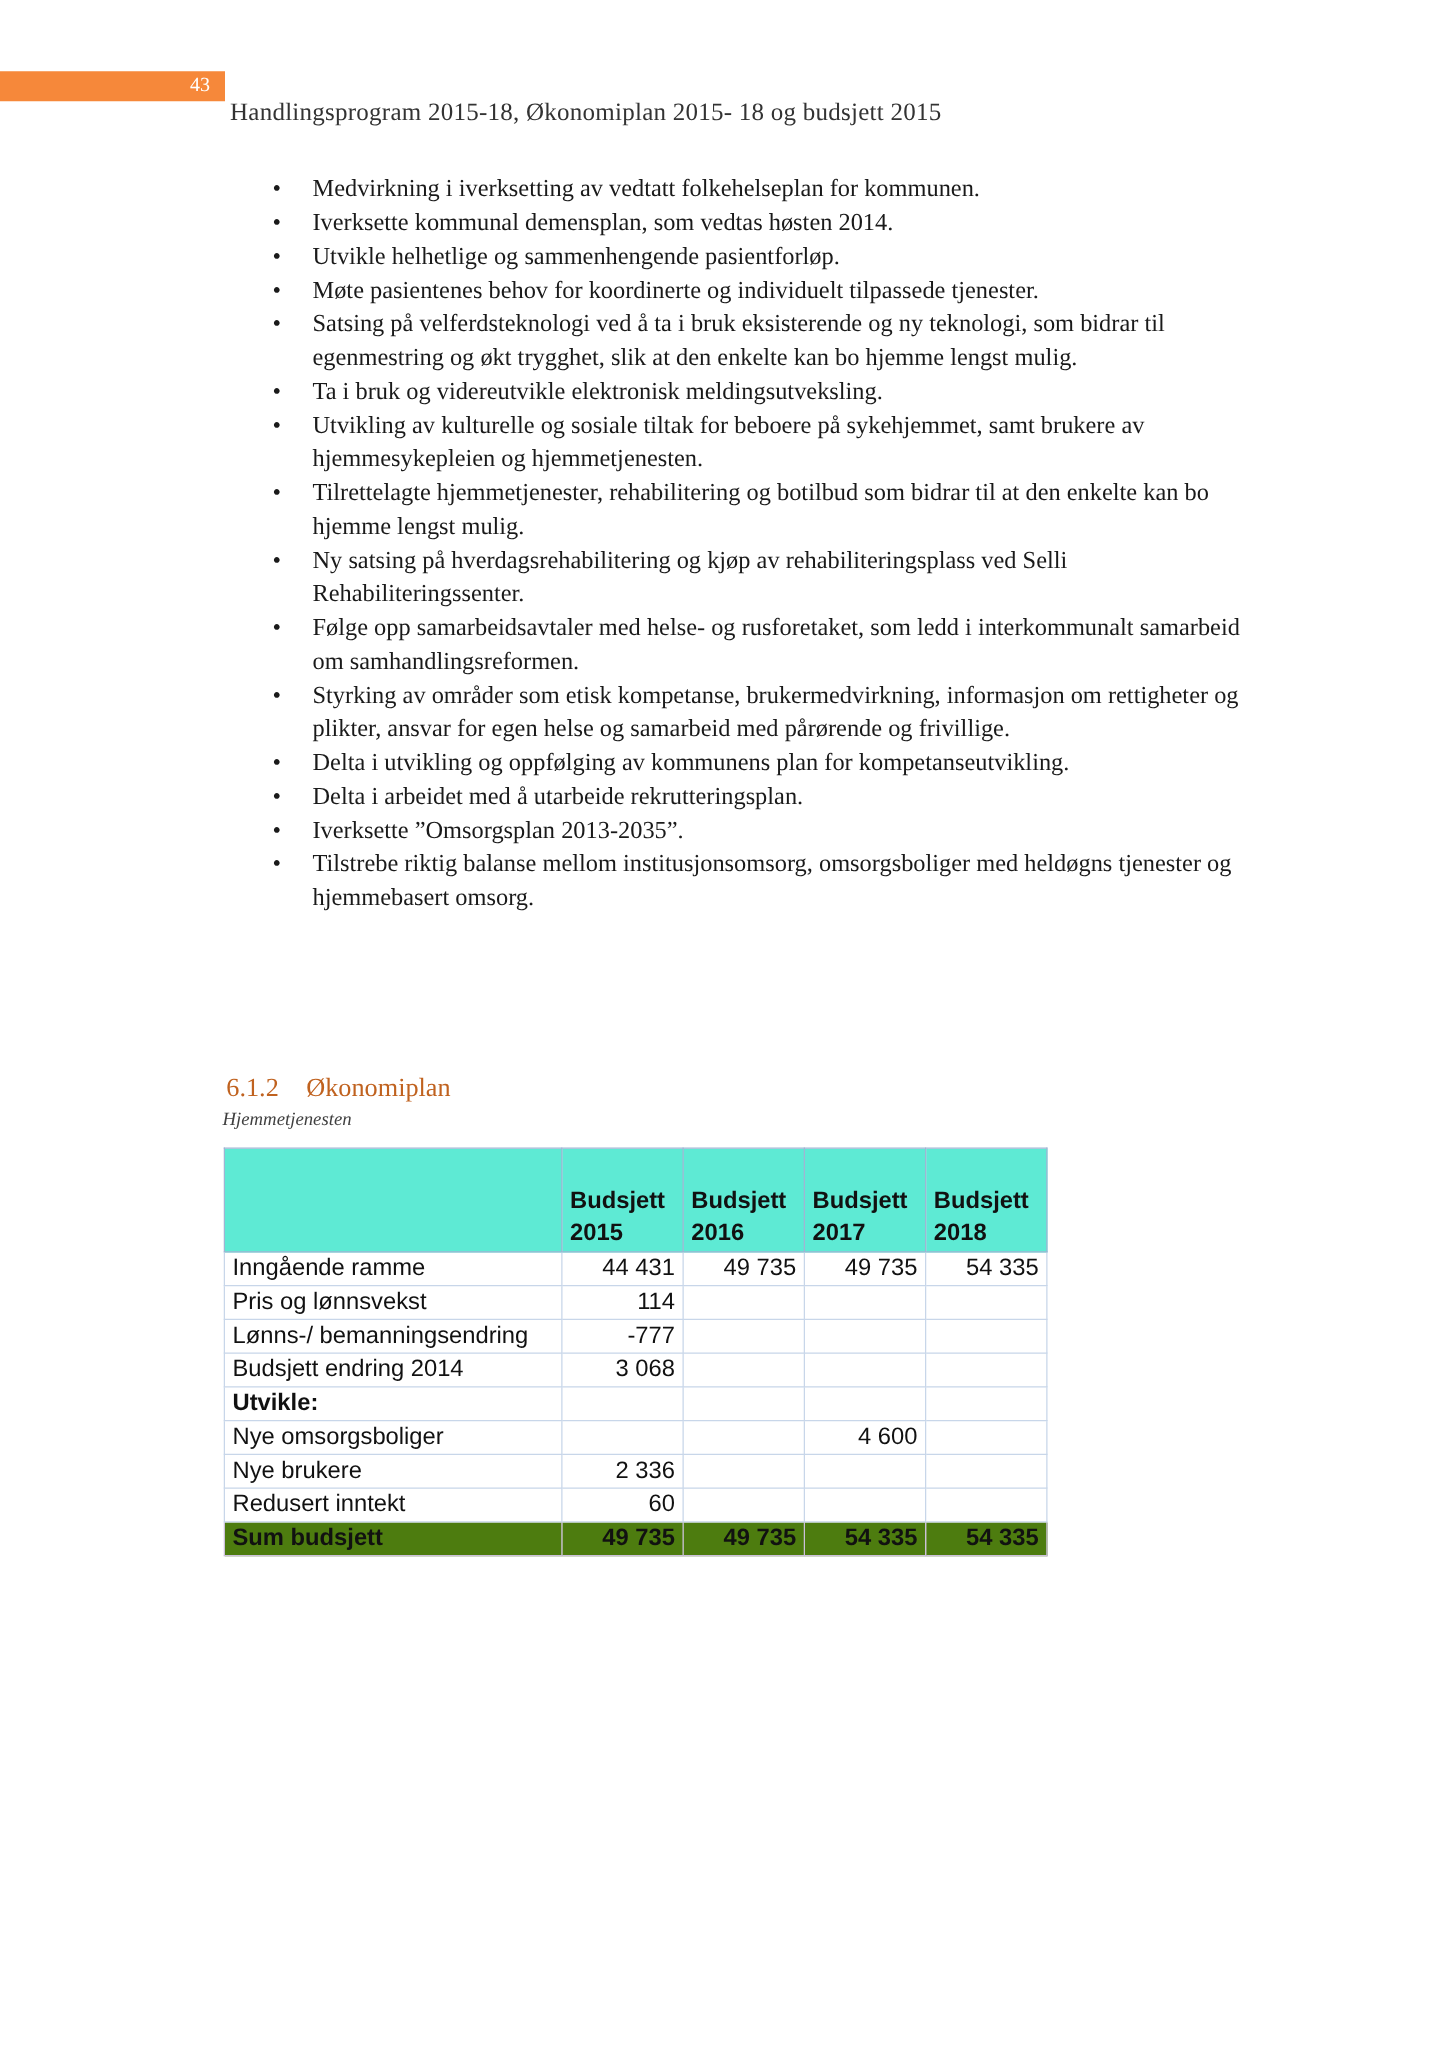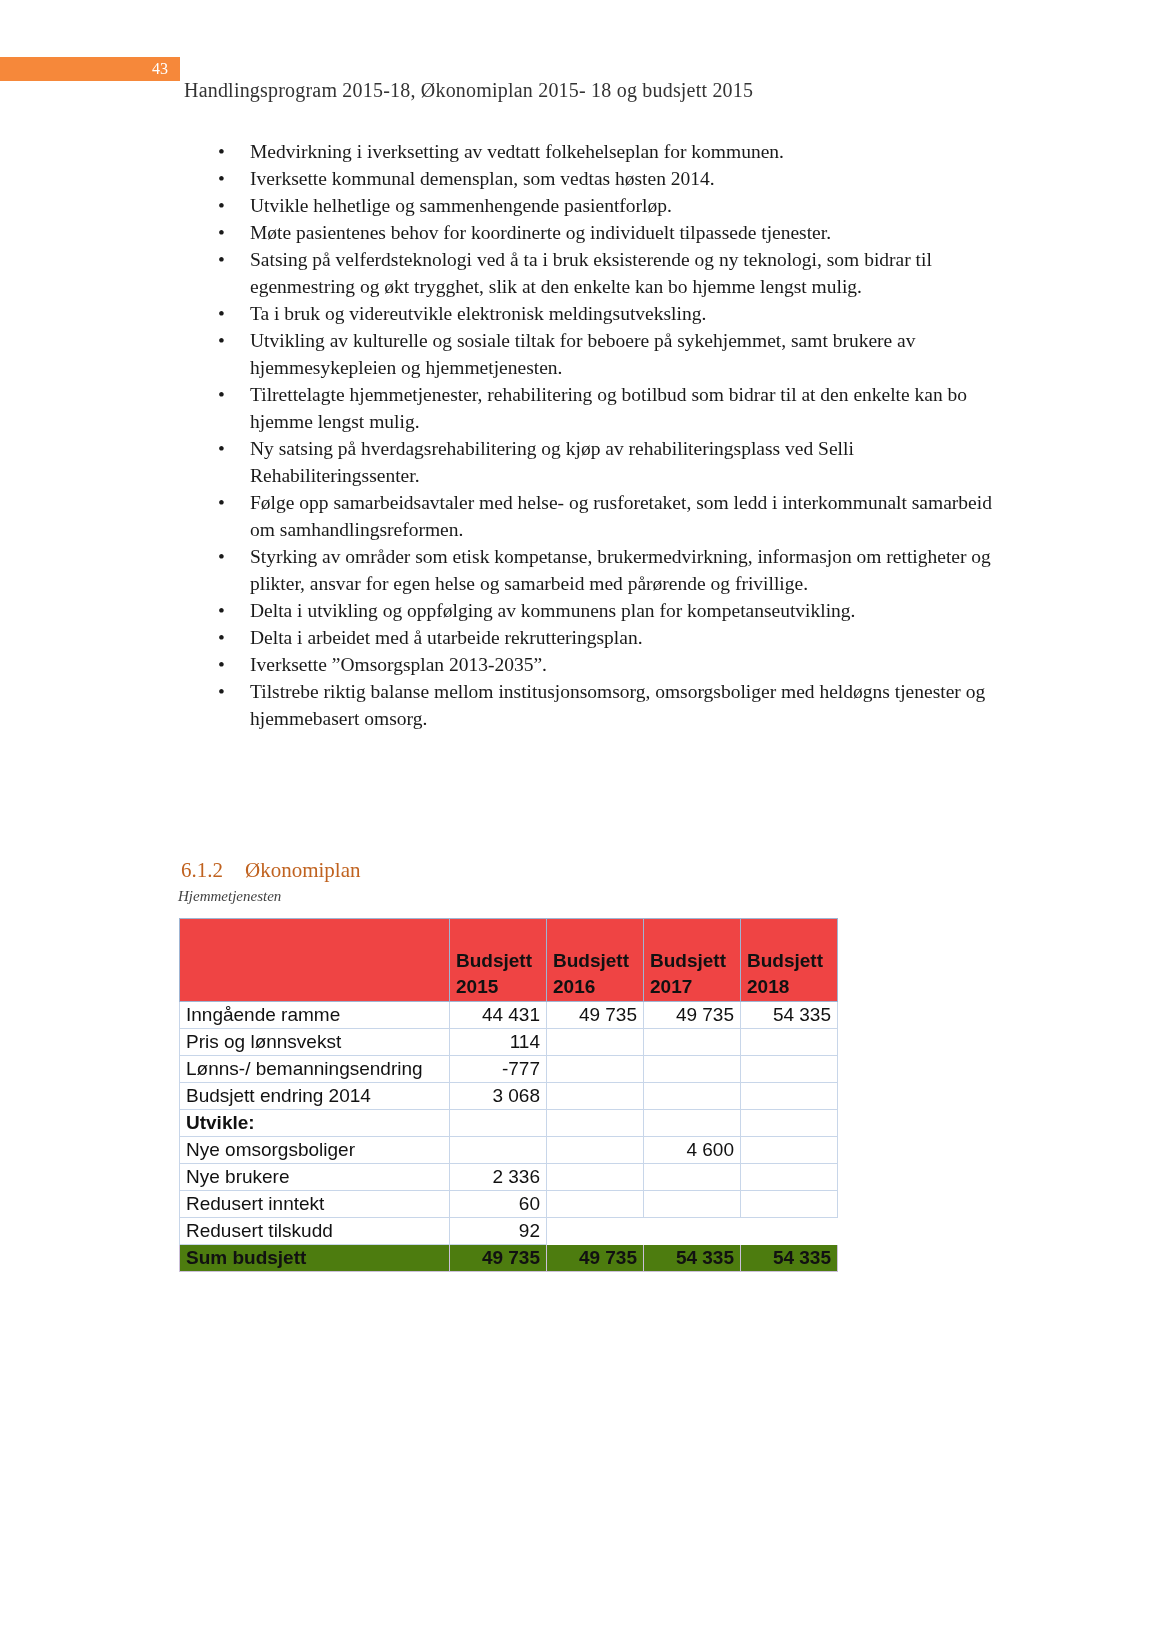--- a/index.html
+++ b/index.html
@@ -8,21 +8,21 @@
   .page-num-bar { position:absolute; left:0; top:0; width:180px; height:24px; background:#f6883a; color:#fff; font-family:"Liberation Serif", serif; font-size:16px; line-height:24px; text-align:right; box-sizing:border-box; padding-right:12px; }
   .header-title { position:absolute; left:184px; top:0; font-family:"Liberation Serif", serif; font-size:20px; line-height:24px; color:#333; letter-spacing:0.2px;margin-top:21px; }
   .bullets { position:absolute; left:208px; top:138px; width:800px; margin:0; padding:0; list-style:none; font-family:"Liberation Serif", serif; font-size:19.5px; line-height:27px; color:#1a1a1a; }
   .bullets li { position:relative; padding-left:42px; }
   .bullets .dot { position:absolute; left:10px; top:0; }
   .section-heading { position:absolute; left:181px; top:858px; font-family:"Liberation Serif", serif; font-size:21px; color:#c0621f; }
   .section-heading .num { margin-right:22px; }
   .sub-heading { position:absolute; left:178px; top:888px; font-family:"Liberation Serif", serif; font-style:italic; font-size:15px; color:#404040; }
   table.budget { position:absolute; left:179px; top:918px; border-collapse:collapse; font-family:"Liberation Sans", sans-serif; font-size:19px; color:#111; }
   table.budget th, table.budget td { border:1px solid #c8d6e9; padding:0 6px; height:27px; box-sizing:border-box; }
-  table.budget thead th { background:#ef4444; border-color:#9fb5d3; font-weight:bold; text-align:left; vertical-align:bottom; height:83px; line-height:26px; padding-bottom:1px; }
+  table.budget thead th { background:#5eead4; border-color:#9fb5d3; font-weight:bold; text-align:left; vertical-align:bottom; height:83px; line-height:26px; padding-bottom:1px; }
   table.budget col.c0 { width:270px; }
   table.budget col.cn { width:97px; }
   table.budget td.num { text-align:right; }
   table.budget tr.bold td.label { font-weight:bold; }
   table.budget tr.sum td { background:#4d7c0f; font-weight:bold; border-color:#ccc0da; }
   table.budget tr.noborder td.blank { border-color:#fff; border-left-color:#fff; }
 </style>
 </head>
 <body>
 
@@ -121,27 +121,20 @@
       <td class="num"></td>
       <td class="num"></td>
     </tr>
     <tr>
       <td class="label">Redusert inntekt</td>
       <td class="num">60</td>
       <td class="num"></td>
       <td class="num"></td>
       <td class="num"></td>
     </tr>
-    <tr class="noborder">
-      <td class="label">Redusert tilskudd</td>
-      <td class="num">92</td>
-      <td class="num blank"></td>
-      <td class="num blank"></td>
-      <td class="num blank"></td>
-    </tr>
     <tr class="sum">
       <td class="label">Sum budsjett</td>
       <td class="num">49 735</td>
       <td class="num">49 735</td>
       <td class="num">54 335</td>
       <td class="num">54 335</td>
     </tr>
   </tbody>
 </table>
 

